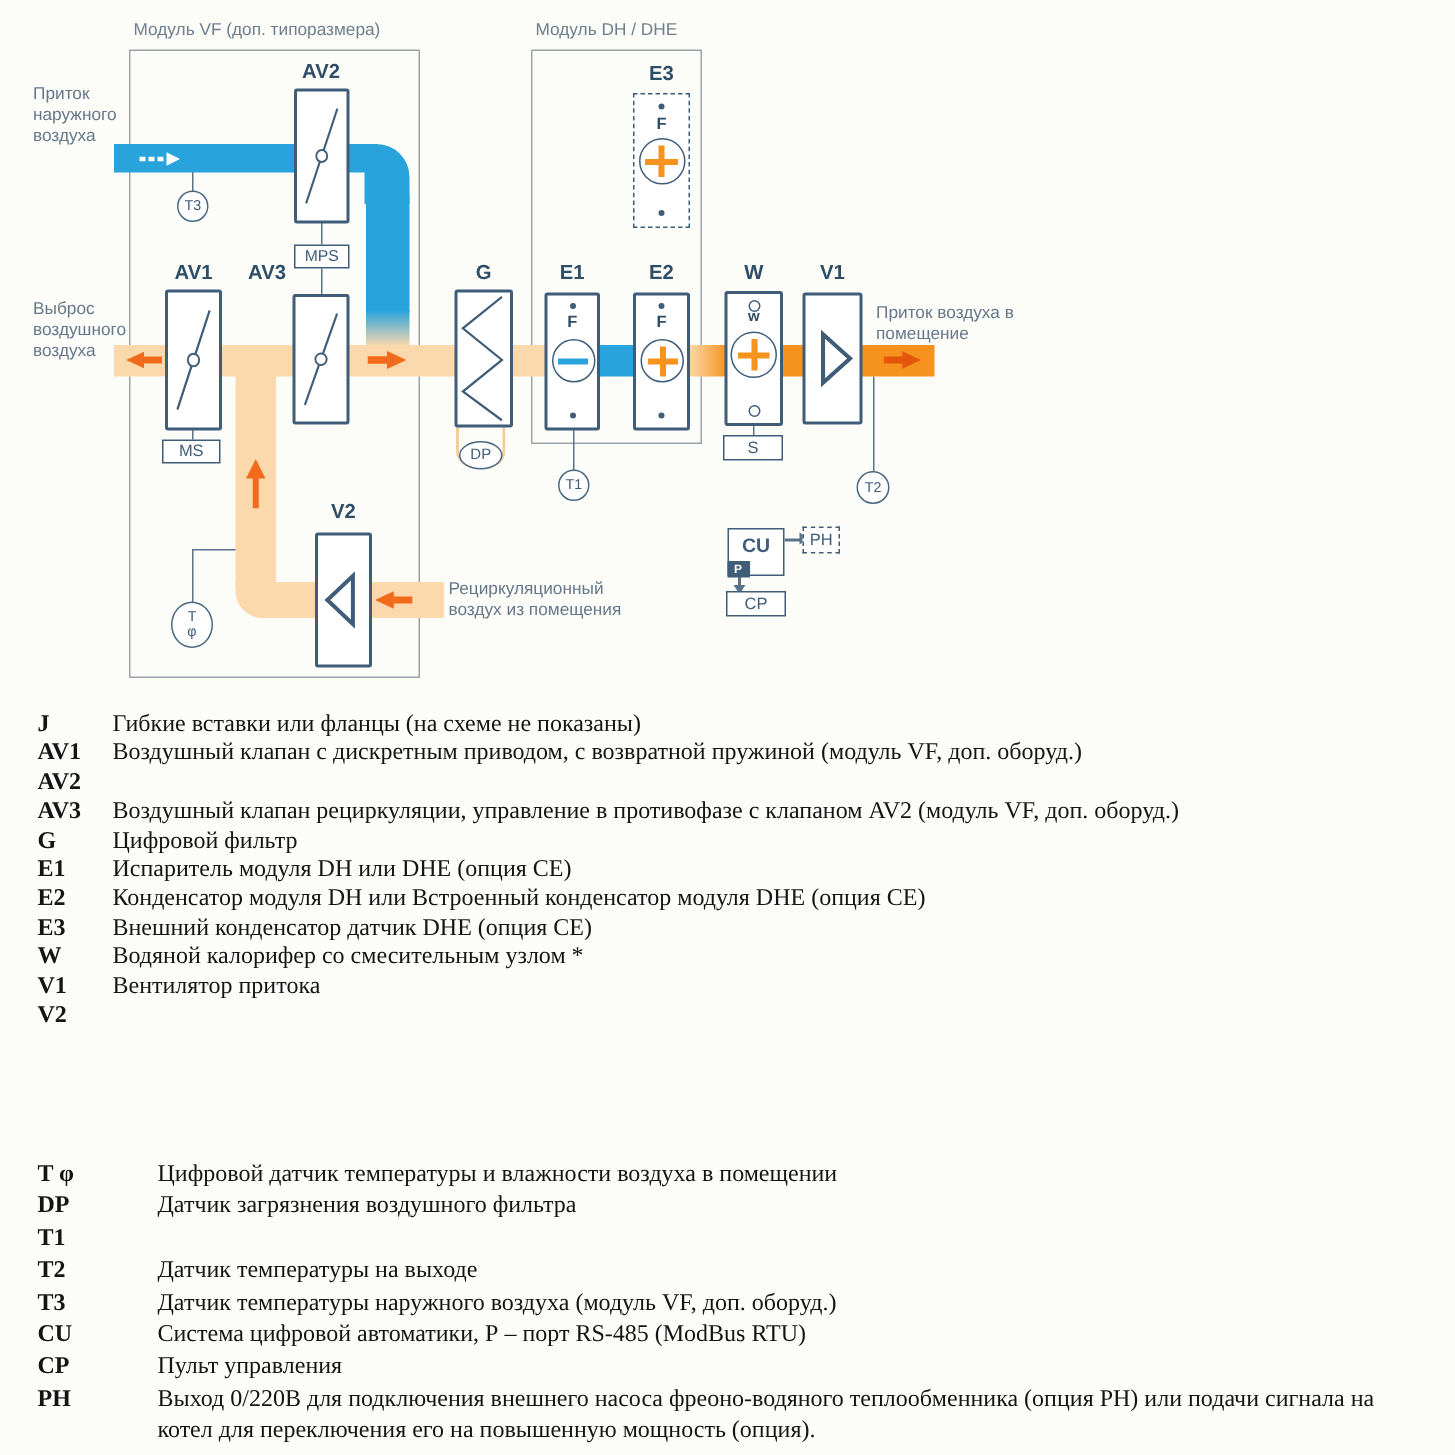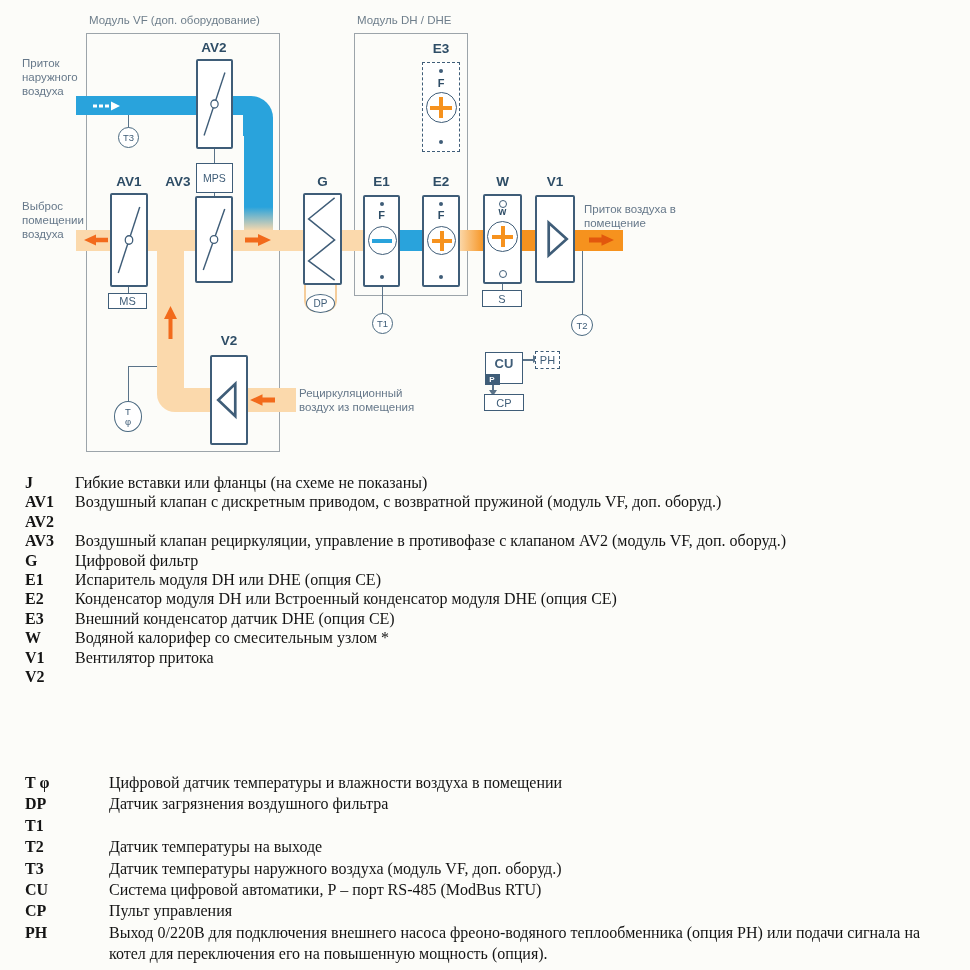--- a/index.html
+++ b/index.html
@@ -23,30 +23,30 @@
   .ring{position:absolute;width:6px;height:6px;border:1px solid #3f5d78;border-radius:50%;left:calc(50% - 4px);box-sizing:content-box;}
   .ecirc{position:absolute;border:1.5px solid #3f5d78;border-radius:50%;background:#fff;box-sizing:border-box;}
   .pbh{position:absolute;left:13%;right:13%;top:calc(50% - 2px);height:4px;background:#f6921e;}
   .pbv{position:absolute;top:13%;bottom:13%;left:calc(50% - 2px);width:4px;background:#f6921e;}
   .mbh{position:absolute;left:13%;right:13%;top:calc(50% - 2px);height:4px;background:#29a3dc;}
   
   .lg{position:absolute;font-family:"Liberation Serif",serif;color:#141414;}
   .lrow{display:flex;}
   .lkey{flex:0 0 50px;font-weight:bold;}
   .lg1 .lrow{line-height:19.4px;font-size:16px;white-space:nowrap;}
-  .lg2 .lrow{line-height:21.4px;font-size:16px;}
-  .lg2 .ltxt{max-width:855px;margin-left:34px;}
+  .lg2 .lrow{line-height:21.4px;font-size:16px;gap:30px;}
+  .lg2 .ltxt{max-width:855px;}
   #footnote{position:absolute;left:25px;top:704px;width:832px;font-family:"Liberation Serif",serif;font-size:16px;line-height:23px;color:#141414;padding-left:18px;text-indent:-18px;}
 </style>
 </head>
 <body>
 
 <div id="stage">
 
-  <div class="mtitle" style="left:89px;top:14px;">Модуль VF (доп. оборудование)</div>
+  <div class="mtitle" style="left:89px;top:14px;">Модуль VF (доп. типоразмера)</div>
   <div class="mtitle" style="left:357px;top:14px;">Модуль DH / DHE</div>
   <div class="mframe" style="left:86px;top:33px;width:194px;height:419px;"></div>
   <div class="mframe" style="left:354px;top:33px;width:114px;height:263px;"></div>
 
   <div class="ln" style="left:128px;top:114px;width:1px;height:14px;"></div>
   <div class="ln" style="left:214px;top:148px;width:1px;height:16px;"></div>
   <div class="ln" style="left:214px;top:178px;width:1px;height:18px;"></div>
   <div class="ln" style="left:128px;top:286px;width:1px;height:8px;"></div>
   <div class="ln" style="left:382px;top:286px;width:1px;height:28px;"></div>
   <div class="ln" style="left:582px;top:251px;width:1px;height:64px;"></div>
@@ -175,41 +175,41 @@
         <polygon points="13,26 13,62 33,44" fill="none" stroke="#3f5d78" stroke-width="3"></polygon>
       </svg>
   </div>
 
   <div class="box" style="left:210px;top:355px;width:38px;height:90px;">
     <svg width="100%" height="100%" viewBox="0 0 38 90">
         <polygon points="26,27 26,63 7,45" fill="none" stroke="#3f5d78" stroke-width="3"></polygon>
       </svg>
   </div>
 
-  <div class="sb" style="left:196px;top:163px;width:37px;height:30px;font-size:10.5px;">MPS</div>
+  <div class="sb" style="left:196px;top:163px;width:37px;height:16px;font-size:10.5px;">MPS</div>
   <div class="sb" style="left:108px;top:293px;width:39px;height:16px;">MS</div>
   <div class="sb" style="left:482px;top:290px;width:40px;height:17px;">S</div>
   <div class="sb" style="left:485px;top:352px;width:38px;height:32px;font-size:13px;font-weight:bold;align-items:flex-start;padding-top:3px;">
     <span>CU</span>
     <span class="abs" style="left:-1.5px;bottom:-1.5px;width:15px;height:11px;background:#3f5d78;color:#fff;font-size:8px;font-weight:bold;display:flex;align-items:center;justify-content:center;">P</span>
   </div>
   <div class="boxd" style="left:535px;top:351px;width:25px;height:18px;color:#3f5d78;font-size:11px;display:flex;align-items:center;justify-content:center;">PH</div>
   <div class="sb" style="left:484px;top:394px;width:40px;height:17px;">CP</div>
   <div class="sc" style="left:306px;top:294px;width:29px;height:19px;font-size:10px;">DP</div>
 
   <div class="sc" style="left:118px;top:127px;width:21px;height:21px;">T3</div>
   <div class="sc" style="left:372px;top:313px;width:21px;height:21px;">T1</div>
   <div class="sc" style="left:571px;top:314px;width:22px;height:22px;">T2</div>
   <div class="sc" style="left:114px;top:401px;width:28px;height:31px;flex-direction:column;line-height:10px;">
     <span>T</span>
     <span>φ</span>
   </div>
 
   <div class="fl" style="left:22px;top:56px;width:76px;">Приток наружного воздуха</div>
-  <div class="fl" style="left:22px;top:199px;width:76px;">Выброс помещении воздуха</div>
+  <div class="fl" style="left:22px;top:199px;width:76px;">Выброс воздушного воздуха</div>
   <div class="fl" style="left:584px;top:202px;width:98px;">Приток воздуха в помещение</div>
   <div class="fl" style="left:299px;top:386px;width:132px;">Рециркуляционный воздух из помещения</div>
 
   <div class="lg lg1" style="left:25px;top:473px;width:940px;">
     <div class="lrow">
         <span class="lkey">J</span>
         <span class="ltxt">Гибкие вставки или фланцы (на схеме не показаны)</span>
       </div>
     <div class="lrow">
         <span class="lkey">AV1</span>

